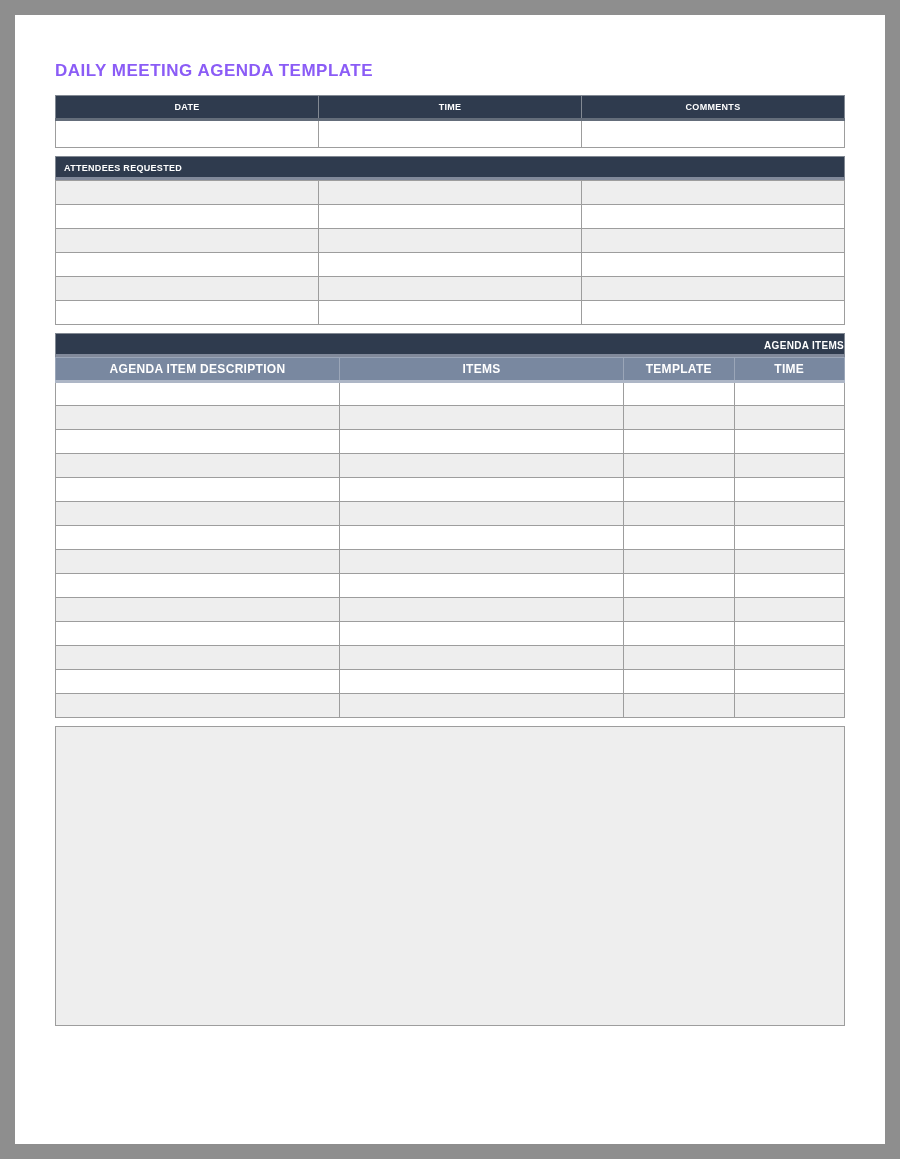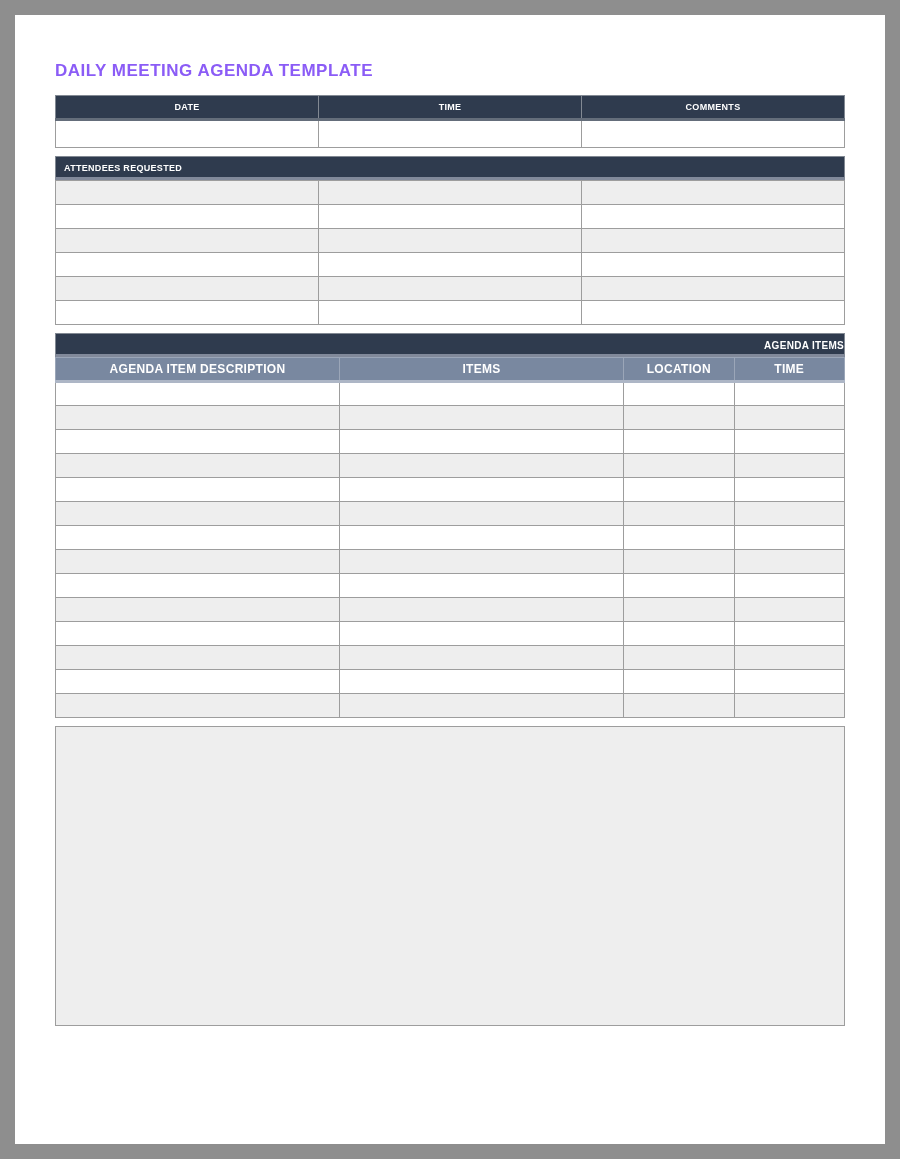--- a/index.html
+++ b/index.html
@@ -171,21 +171,21 @@
     <colgroup>
       <col style="width:36%">
         <col style="width:36%">
         <col style="width:14%">
         <col style="width:14%">
     </colgroup>
     <tbody>
         <tr class="hdr-blue">
       <th>AGENDA ITEM DESCRIPTION</th>
       <th>ITEMS</th>
-      <th>LOCATION</th>
+      <th>TEMPLATE</th>
       <th>TIME</th>
     </tr>
     </tbody>
       <tbody id="agenda-body">
         <tr class="row-white input-row">
           <td></td>
           <td></td>
           <td></td>
           <td></td>
         </tr>

